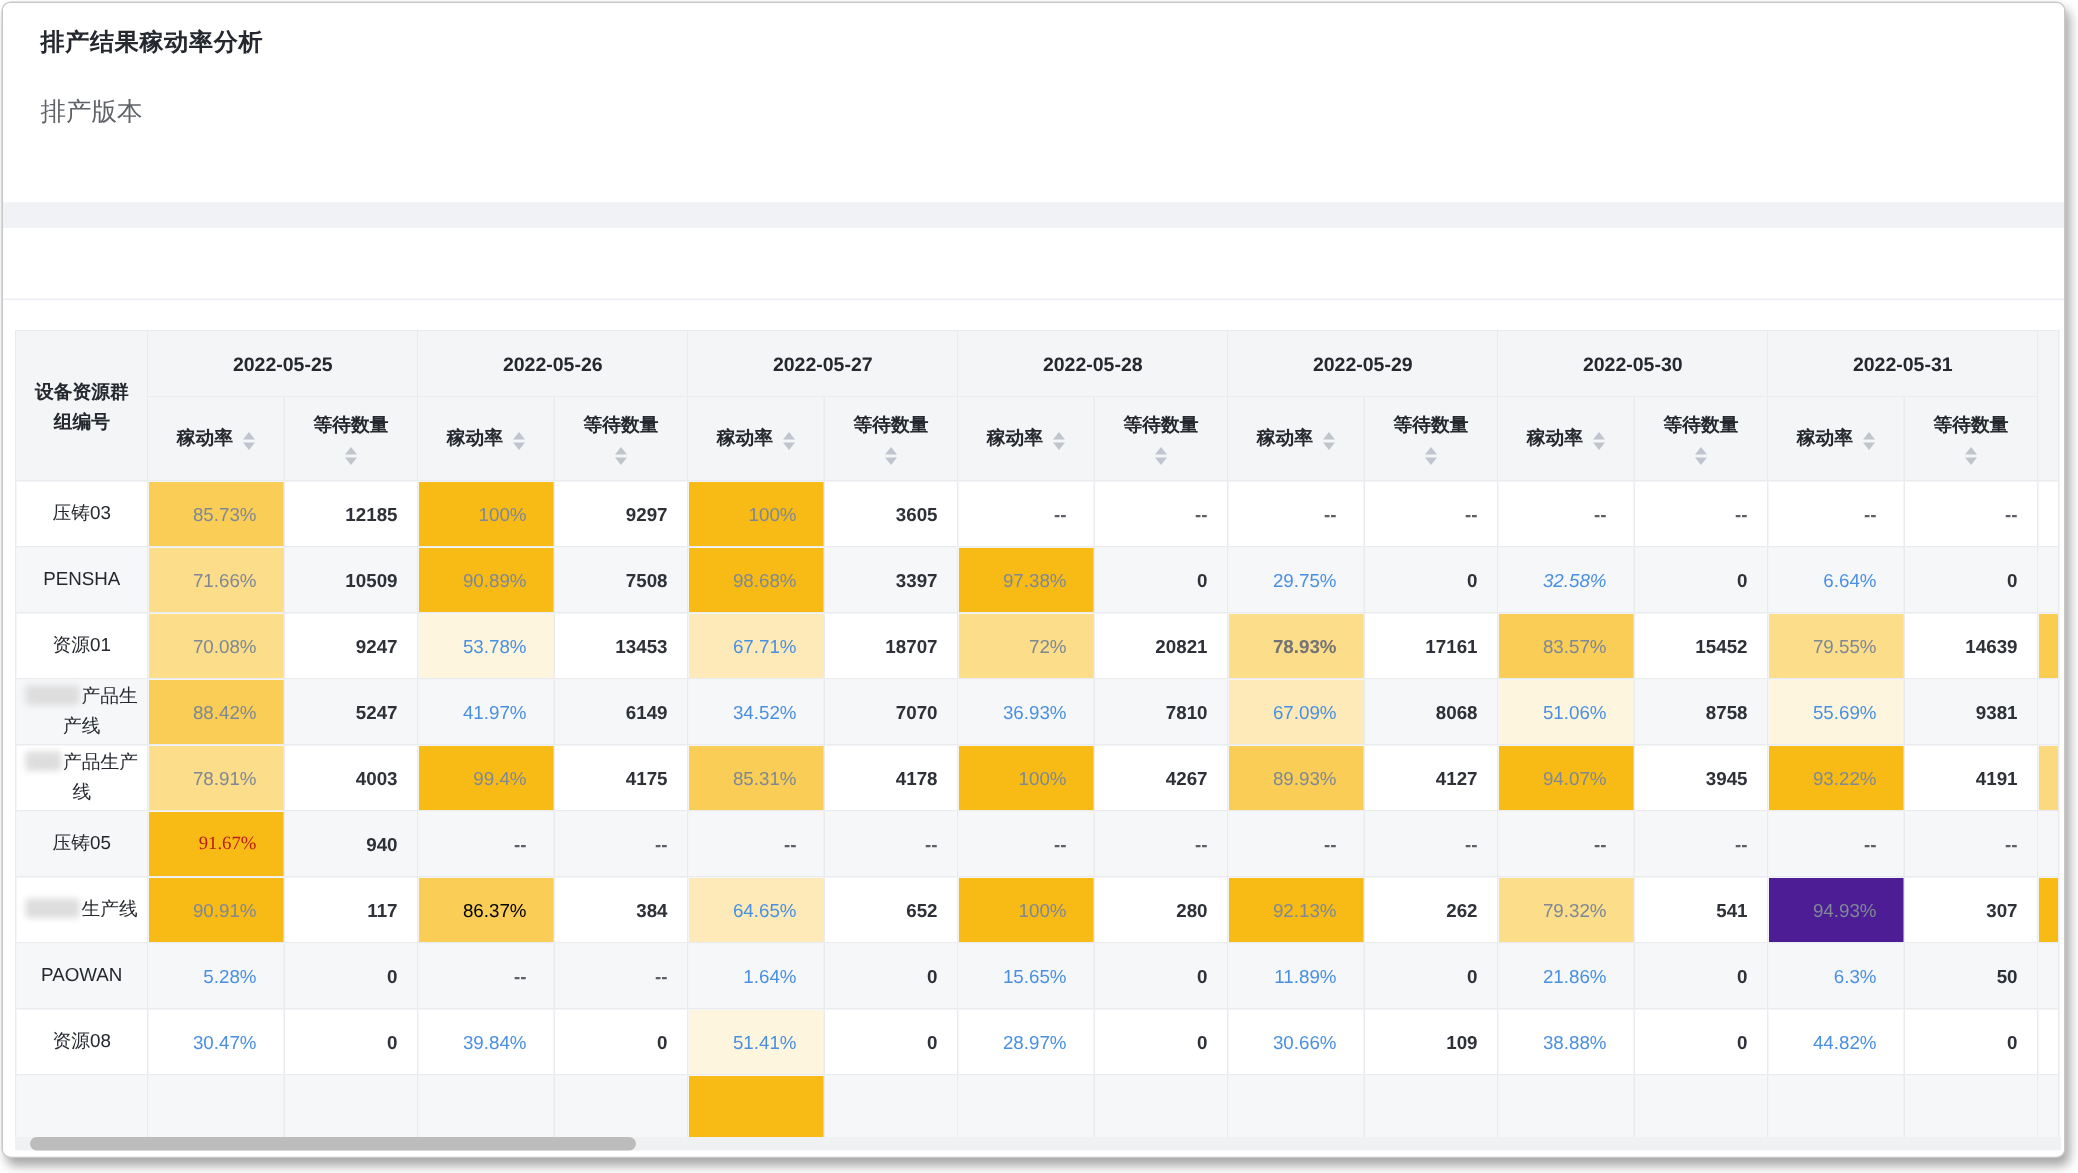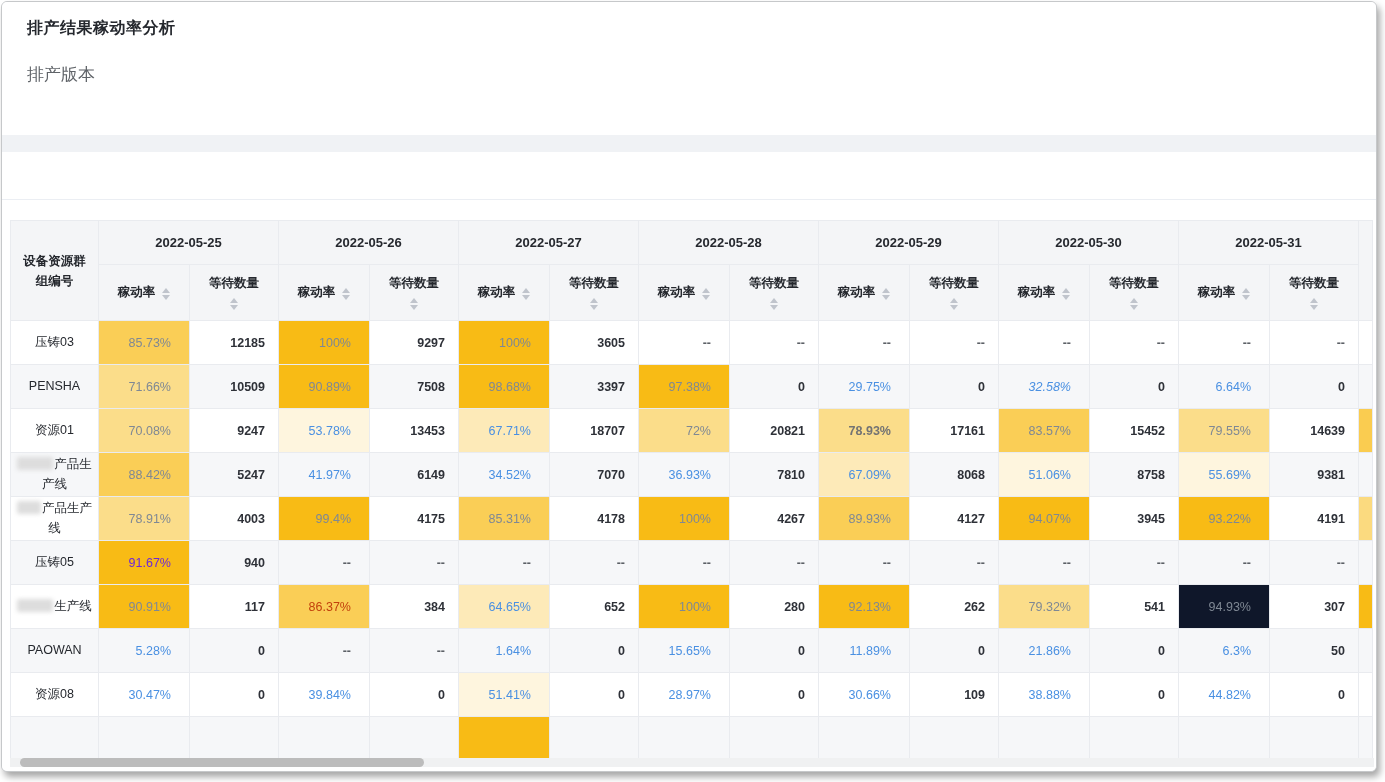--- a/index.html
+++ b/index.html
@@ -308,51 +308,51 @@
               <td class="rate-cell" style="background: rgba(248, 187, 21, 0.72); color: rgb(127, 136, 148);">89.93%</td>
               <td class="wait-cell">4127</td>
               <td class="rate-cell" style="background: rgb(248, 187, 21); color: rgb(127, 136, 148);">94.07%</td>
               <td class="wait-cell">3945</td>
               <td class="rate-cell" style="background: rgb(248, 187, 21); color: rgb(127, 136, 148);">93.22%</td>
               <td class="wait-cell">4191</td>
               <td style="background: rgba(248, 187, 21, 0.55);"></td>
             </tr>
             <tr class="stripe">
               <td class="name-cell">压铸05</td>
-              <td class="rate-cell" style="background: rgb(248, 187, 21); color: #6d28d9;">91.67%</td>
+              <td class="rate-cell" style="background: rgb(248, 187, 21); color: #b91c1c; font-family: Liberation Serif, serif;">91.67%</td>
               <td class="wait-cell">940</td>
               <td class="rate-cell dash">--</td>
               <td class="wait-cell dash">--</td>
               <td class="rate-cell dash">--</td>
               <td class="wait-cell dash">--</td>
               <td class="rate-cell dash">--</td>
               <td class="wait-cell dash">--</td>
               <td class="rate-cell dash">--</td>
               <td class="wait-cell dash">--</td>
               <td class="rate-cell dash">--</td>
               <td class="wait-cell dash">--</td>
               <td class="rate-cell dash">--</td>
               <td class="wait-cell dash">--</td>
               <td></td>
             </tr>
             <tr>
               <td class="name-cell"><span class="redact" style="width: 36px;"></span>生产线</td>
               <td class="rate-cell" style="background: rgb(248, 187, 21); color: rgb(127, 136, 148);">90.91%</td>
               <td class="wait-cell">117</td>
-              <td class="rate-cell" style="background: rgba(248, 187, 21, 0.72); color: #c2410c; margin-left: 48px;">86.37%</td>
+              <td class="rate-cell" style="background: rgba(248, 187, 21, 0.72); color: #000000; margin-left: 48px;">86.37%</td>
               <td class="wait-cell">384</td>
               <td class="rate-cell" style="background: rgba(248, 187, 21, 0.3); color: rgb(74, 144, 226);">64.65%</td>
               <td class="wait-cell">652</td>
               <td class="rate-cell" style="background: rgb(248, 187, 21); color: rgb(127, 136, 148);">100%</td>
               <td class="wait-cell">280</td>
               <td class="rate-cell" style="background: rgb(248, 187, 21); color: rgb(127, 136, 148);">92.13%</td>
               <td class="wait-cell">262</td>
               <td class="rate-cell" style="background: rgba(248, 187, 21, 0.5); color: rgb(127, 136, 148);">79.32%</td>
               <td class="wait-cell">541</td>
-              <td class="rate-cell" style="background: #0f172a; color: rgb(127, 136, 148); padding-left: 28px;">94.93%</td>
+              <td class="rate-cell" style="background: #4c1d95; color: rgb(127, 136, 148); padding-left: 28px;">94.93%</td>
               <td class="wait-cell">307</td>
               <td style="background: rgb(248, 187, 21);"></td>
             </tr>
             <tr class="stripe">
               <td class="name-cell">PAOWAN</td>
               <td class="rate-cell" style="color: rgb(74, 144, 226);">5.28%</td>
               <td class="wait-cell">0</td>
               <td class="rate-cell dash">--</td>
               <td class="wait-cell dash">--</td>
               <td class="rate-cell" style="color: rgb(74, 144, 226);">1.64%</td>

